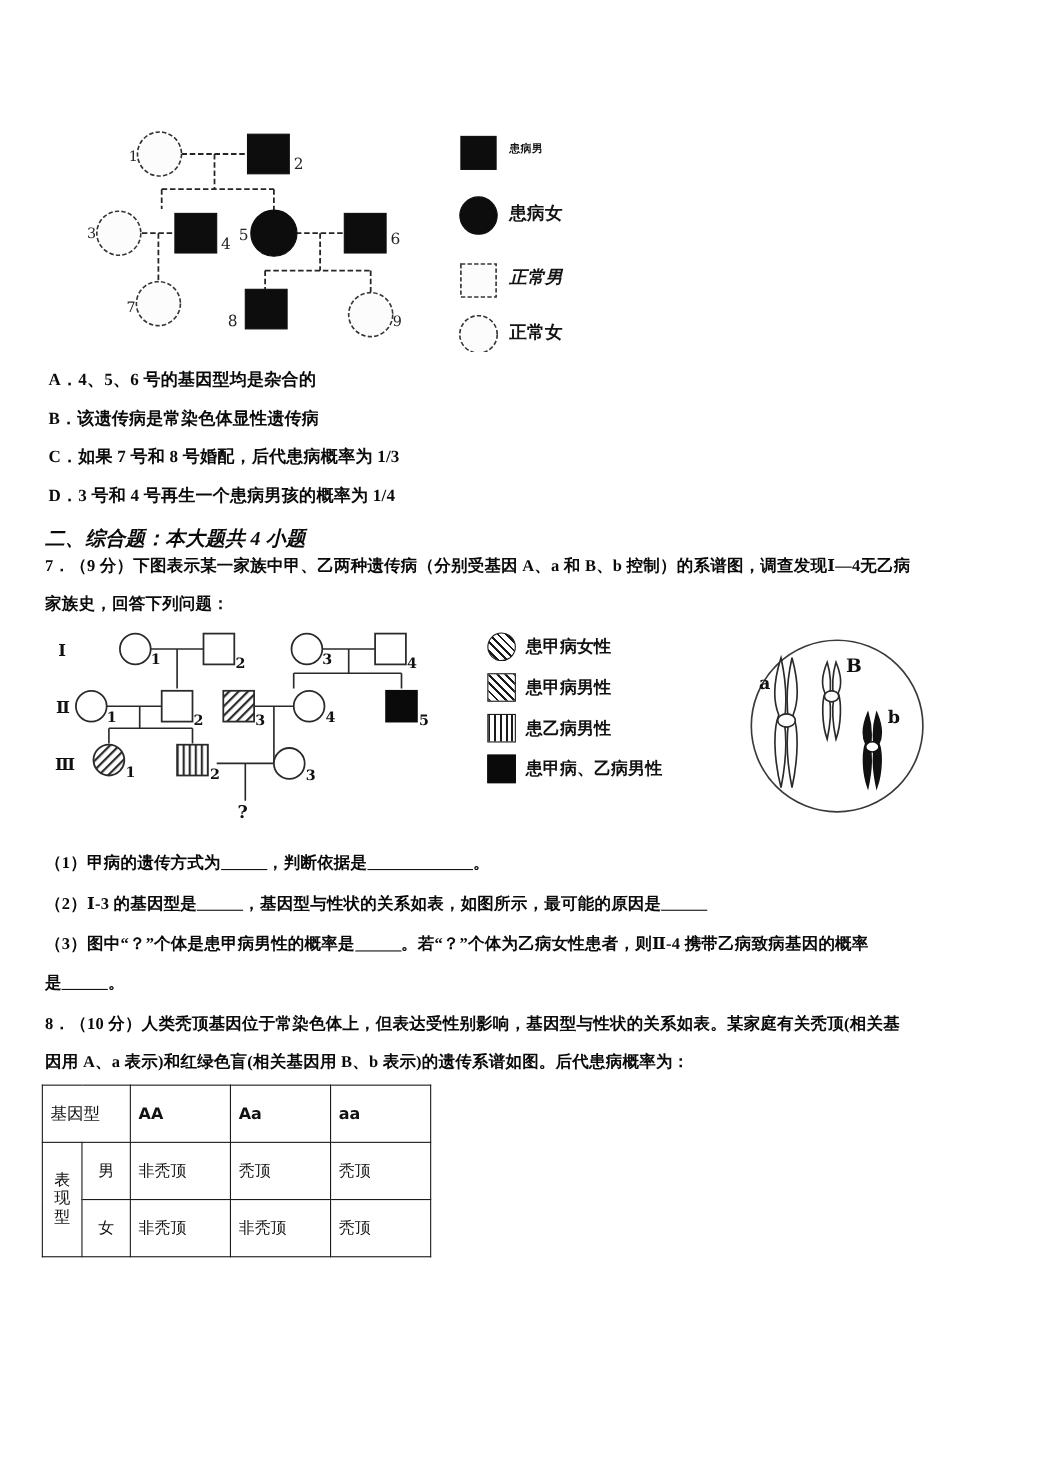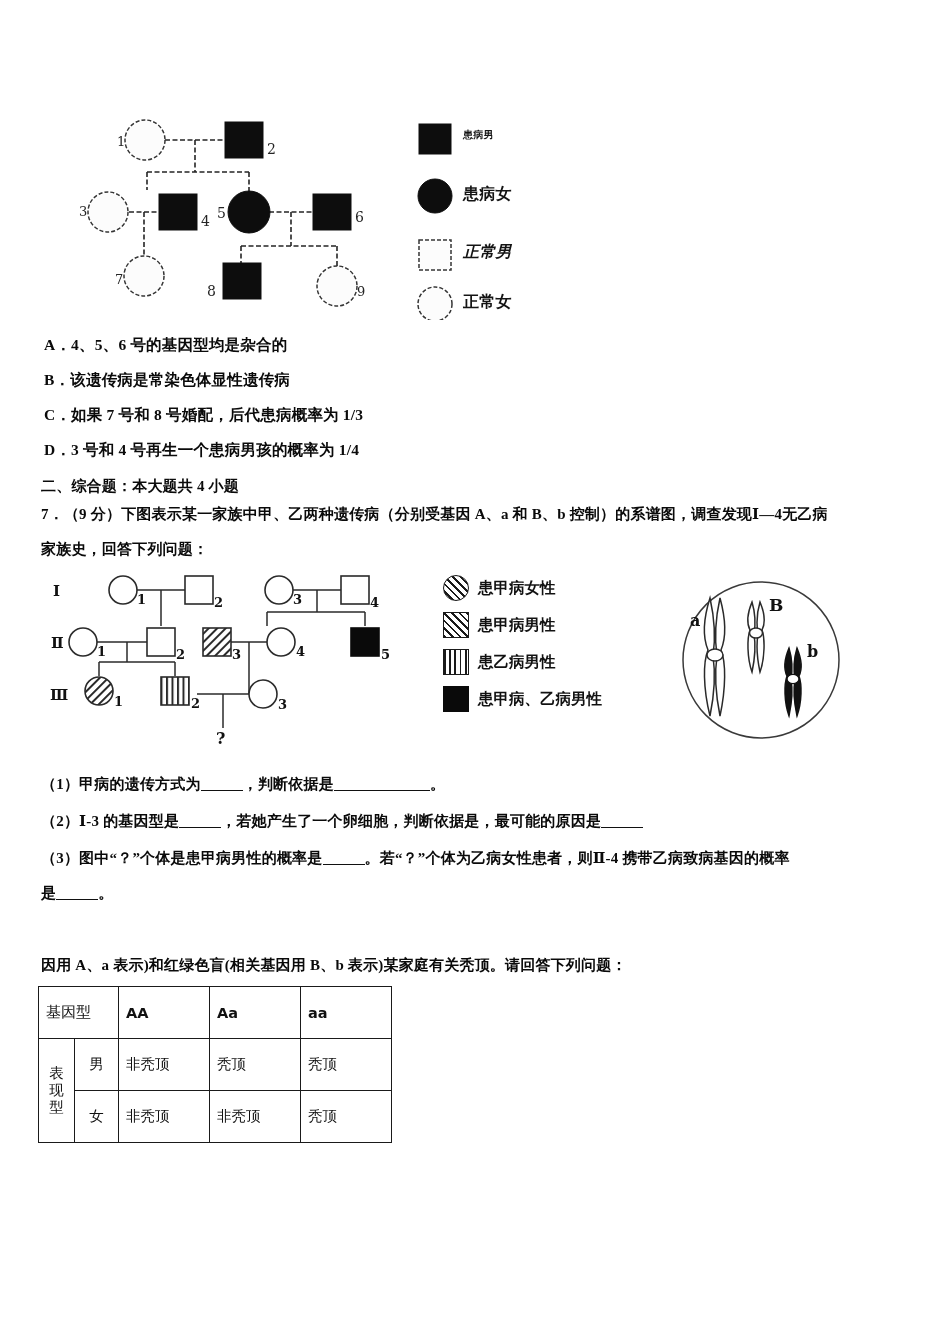--- a/index.html
+++ b/index.html
@@ -28,22 +28,23 @@
     font-family: "Liberation Serif", "DejaVu Serif", serif;
     color: #0a0a0a;
     white-space: nowrap;
     letter-spacing: 0.2px;
   }
   .opt {
     font-size: 15.5px;
     font-weight: bold;
   }
   .secthead {
-    font-size: 15px;
-    font-weight: bold;
+    font-size: 18px;
+    font-weight: bold;
+    font-style: italic;
   }
   .qline {
     font-size: 15px;
     font-weight: bold;
   }
   .subq {
     font-size: 15px;
     font-weight: bold;
   }
   .blank {
@@ -372,31 +373,34 @@
       </g>
       <text x="131" y="81" font-family="DejaVu Serif, serif" font-size="16" font-weight="bold" fill="#111">b</text>
     </svg>
   </div>
 
   <div class="txt subq" style="left:41px; top:775px;">
     <span>（1）甲病的遗传方式为</span><span class="blank b-l"></span><span>，判断依据是</span><span class="blank b-m"></span><span>。</span>
   </div>
 
   <div class="txt subq" style="left:41px; top:812px;">
-    <span>（2）Ⅰ-3 的基因型是</span><span class="blank b-l"></span><span>，若她产生了一个卵细胞，判断依据是，最可能的原因是</span><span class="blank b-l"></span>
+    <span>（2）Ⅰ-3 的基因型是</span><span class="blank b-l"></span><span>，基因型与性状的关系如表，如图所示，最可能的原因是</span><span class="blank b-l"></span>
   </div>
 
   <div class="txt subq" style="left:41px; top:849px;">
     <span>（3）图中“？”个体是患甲病男性的概率是</span><span class="blank b-l"></span><span>。若“？”个体为乙病女性患者，则Ⅱ-4 携带乙病致病基因的概率</span>
   </div>
   <div class="txt subq" style="left:41px; top:884px;">
     <span>是</span><span class="blank b-l"></span><span>。</span>
   </div>
 
-  <div class="txt qline" style="left:41px; top:956px;">因用 A、a 表示)和红绿色盲(相关基因用 B、b 表示)某家庭有关秃顶。请回答下列问题：</div>
+  <div class="txt qline" style="left:41px; top:921px;">
+    <span>8．</span><span>（10 分）</span><span>人类秃顶基因位于常染色体上，但表达受性别影响，基因型与性状的关系如表。某家庭有关秃顶(相关基</span>
+  </div>
+  <div class="txt qline" style="left:41px; top:956px;">因用 A、a 表示)和红绿色盲(相关基因用 B、b 表示)的遗传系谱如图。后代患病概率为：</div>
 
   <table id="phenotable">
     <tbody>
         <tr>
       <td class="hd" colspan="2">基因型</td>
       <td class="cn-hd cell-w3">AA</td>
       <td class="cn-hd cell-w3">Aa</td>
       <td class="cn-hd cell-w3">aa</td>
     </tr>
     <tr>

